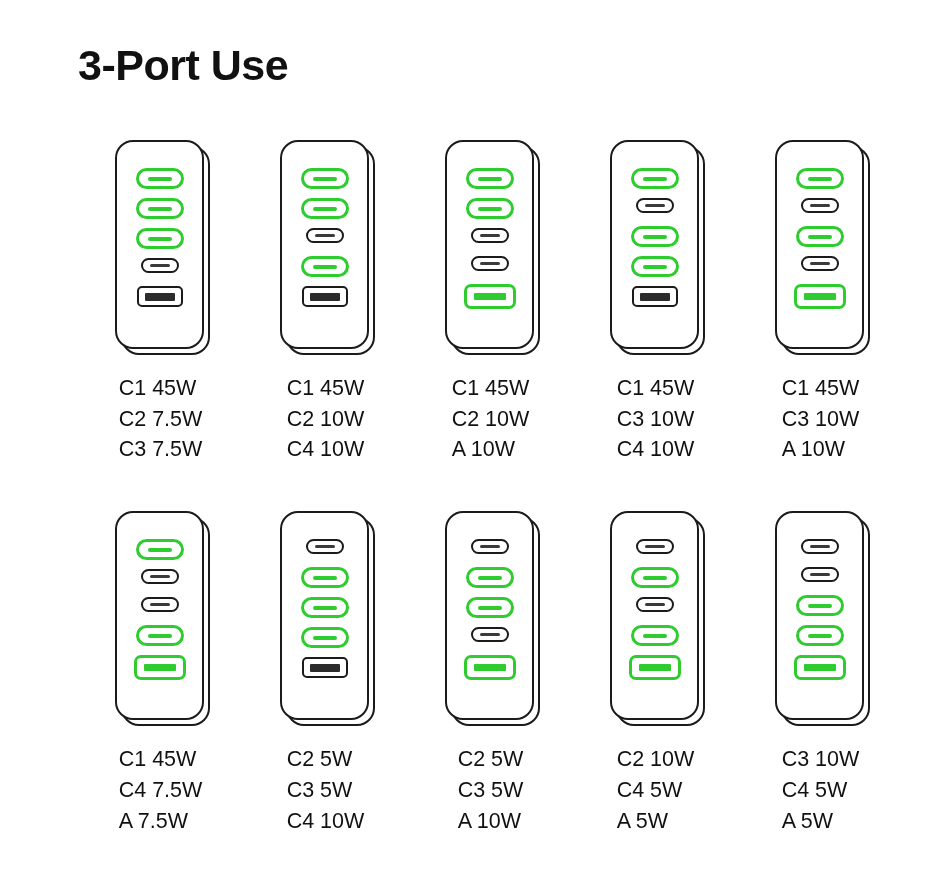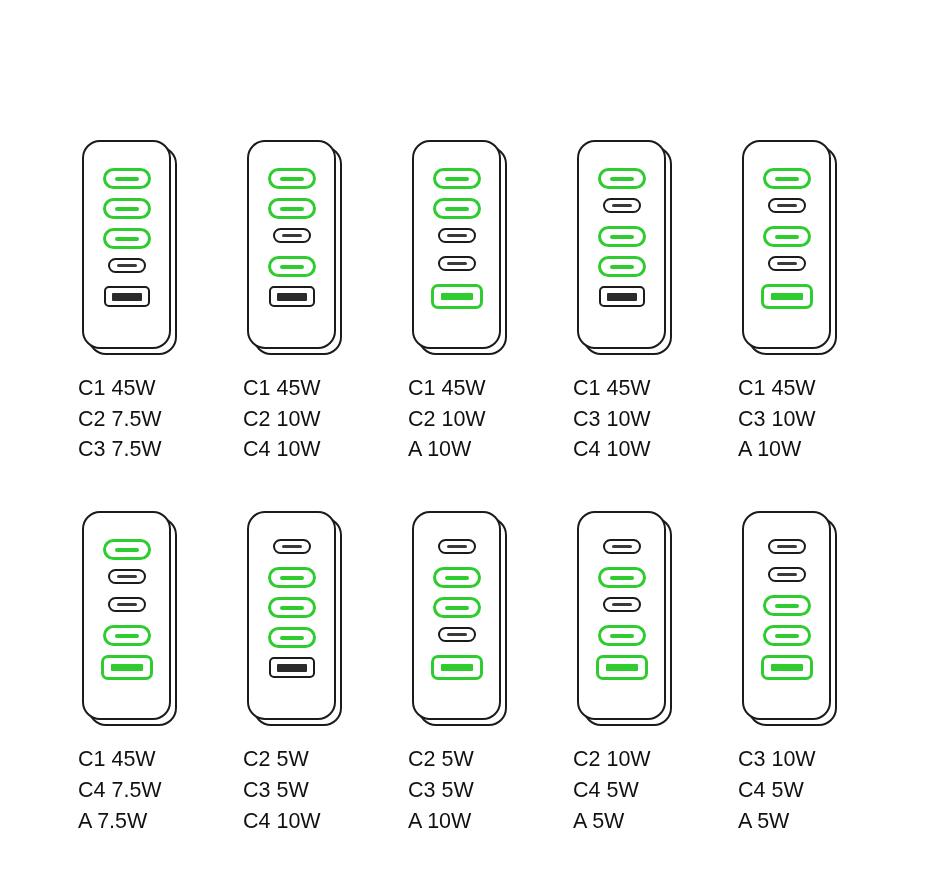--- a/index.html
+++ b/index.html
@@ -48,21 +48,21 @@
     align-items: flex-start;
   }
   .row.row-1 { margin-bottom: 0px; }
   .row.row-2 { margin-top: 46px; }
 
   .cell {
     width: 165px;
     flex: 0 0 165px;
     display: flex;
     flex-direction: column;
-    align-items: flex-start;
+    align-items: center;
   }
 
   
   .charger {
     position: relative;
     width: 95px;
     height: 215px;
     margin-left: 4px;
     margin-bottom: 16px;
   }
@@ -188,20 +188,21 @@
     letter-spacing: 0px;
     white-space: nowrap;
   }
   .caption .line { display: block; }
 </style>
 </head>
 <body>
 
 <div class="page">
 
+  <div class="page-title">3-Port Use</div>
 
   <div class="grid">
     <div class="row row-1">
         <div class="cell">
           <div class="charger">
             <div class="shell-outer"></div>
             <div class="shell-inner"></div>
             <div class="ports">
               <div class="port port-c on">
                 <span class="bar"></span>

